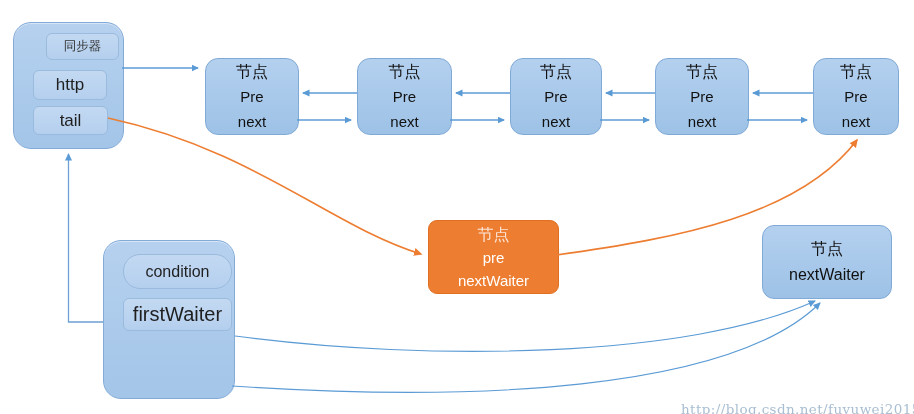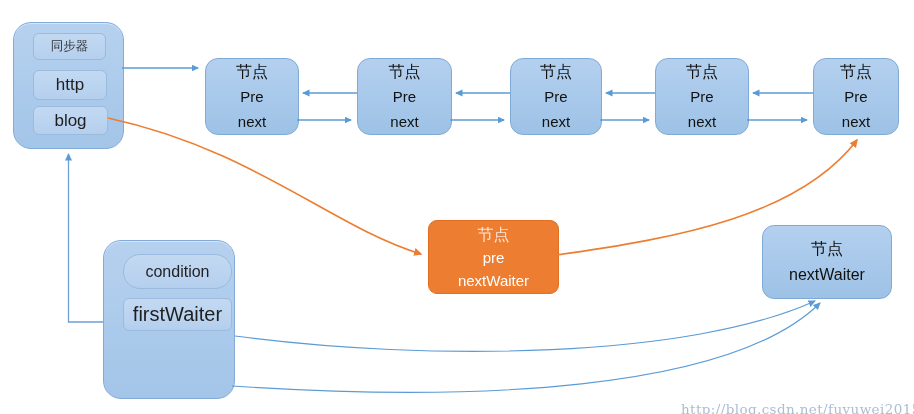--- a/index.html
+++ b/index.html
@@ -39,21 +39,21 @@
   }
   .orange-node .dim{opacity:.78;font-size:16px;}
   .waiter-node{
     position:absolute;left:762px;top:225px;width:128px;height:72px;border-radius:12px;
     background:linear-gradient(180deg,#b4d0ef 0%,#9dc2e6 100%);
     border:1px solid #7fa9d6;
     display:flex;flex-direction:column;align-items:center;justify-content:center;
     color:#111;text-align:center;line-height:26px;font-size:16px;
   }
   #sync-box{left:13px;top:22px;width:109px;height:125px;}
-  #sync-title{top:10px;width:71px;height:25px;font-size:12.5px;color:#333;}
+  #sync-title{top:10px;width:71px;height:25px;font-size:12.5px;color:#333;margin-left:13px;}
   #head-field{top:47px;width:72px;height:28px;font-size:17px;}
   #tail-field{top:83px;width:73px;height:27px;font-size:17px;}
   #cond-box{left:103px;top:240px;width:130px;height:157px;}
   #cond-field{top:13px;width:107px;height:33px;font-size:16px;border-radius:17px;}
   #firstw-field{top:57px;width:107px;height:31px;font-size:20px;}
   #lastw-field{top:97px;width:107px;height:34px;font-size:16px;}
   
   #wires{position:absolute;left:0;top:0;pointer-events:none;}
   
   #watermark{
@@ -63,21 +63,21 @@
   }
 </style>
 </head>
 <body>
 
 <div id="stage">
 
   <div class="bigbox" id="sync-box">
     <div class="field" id="sync-title">同步器</div>
     <div class="field" id="head-field">http</div>
-    <div class="field" id="tail-field">blog</div>
+    <div class="field" id="tail-field">tail</div>
   </div>
 
   <div class="qnode" style="left:205px;width:92px;">
     <div class="cjk">节点</div>
     <div class="en">Pre</div>
     <div class="en">next</div>
   </div>
   <div class="qnode" style="left:357px;width:93px;">
     <div class="cjk">节点</div>
     <div class="en">Pre</div>

